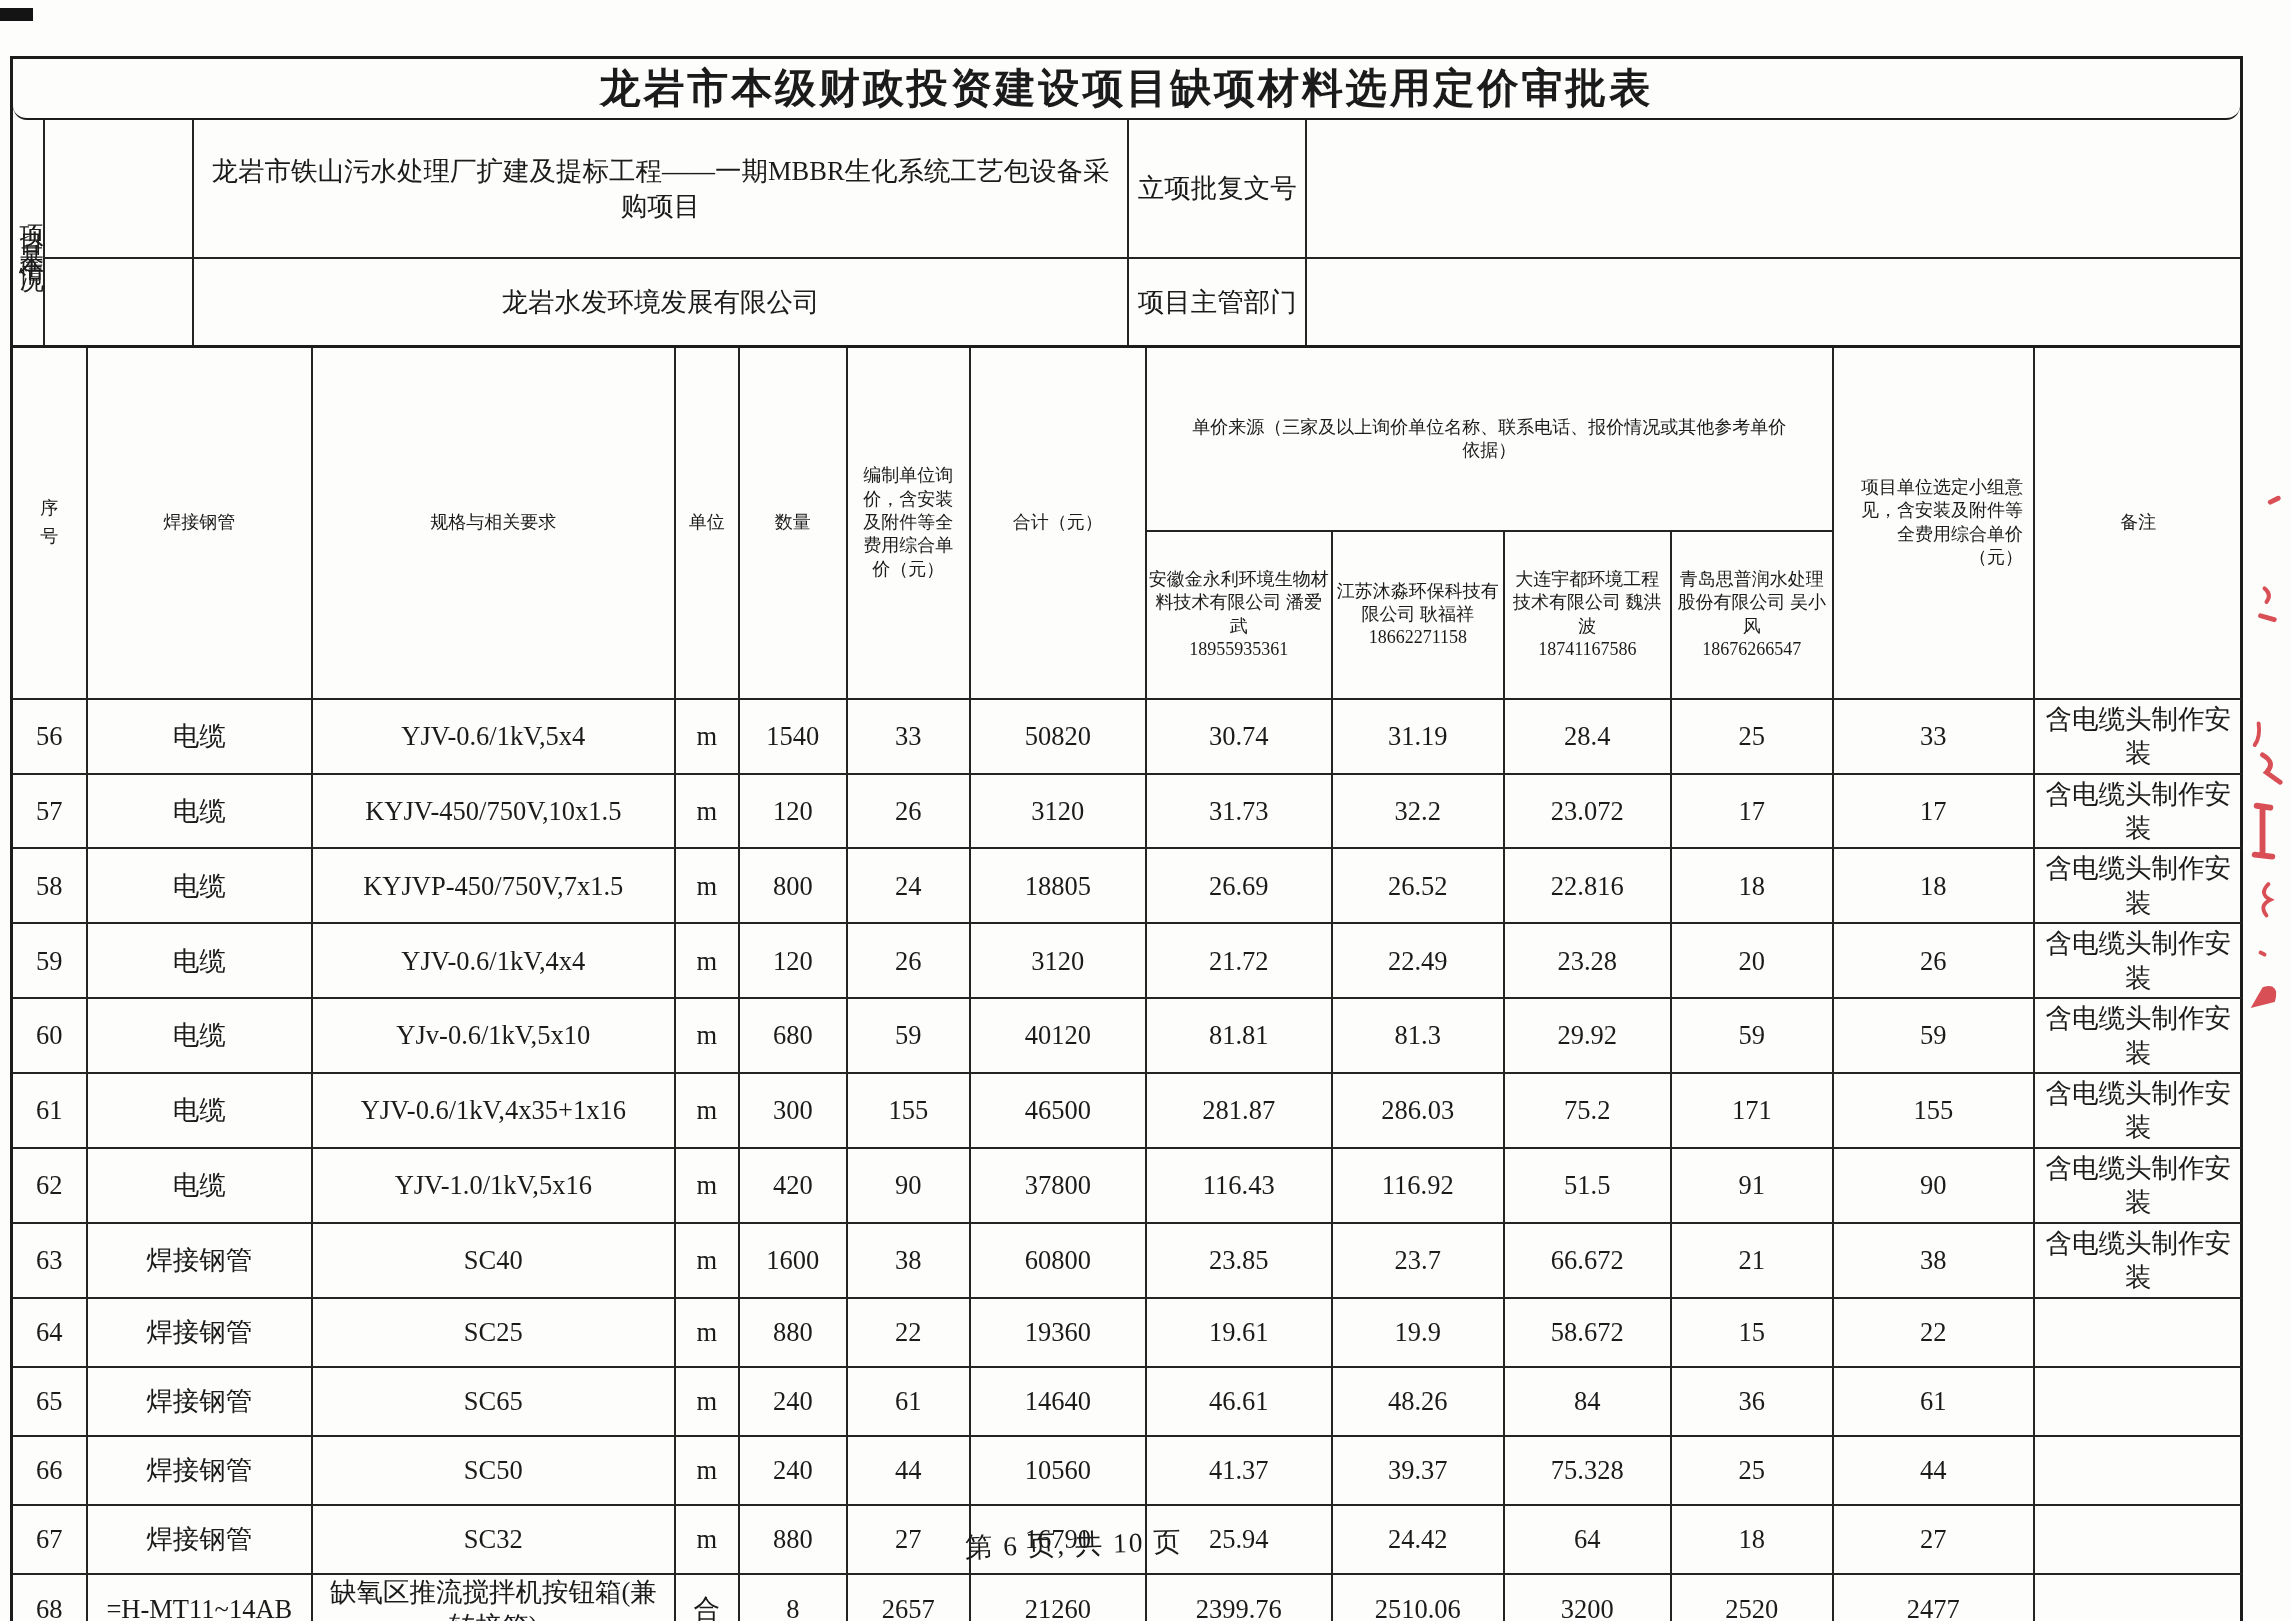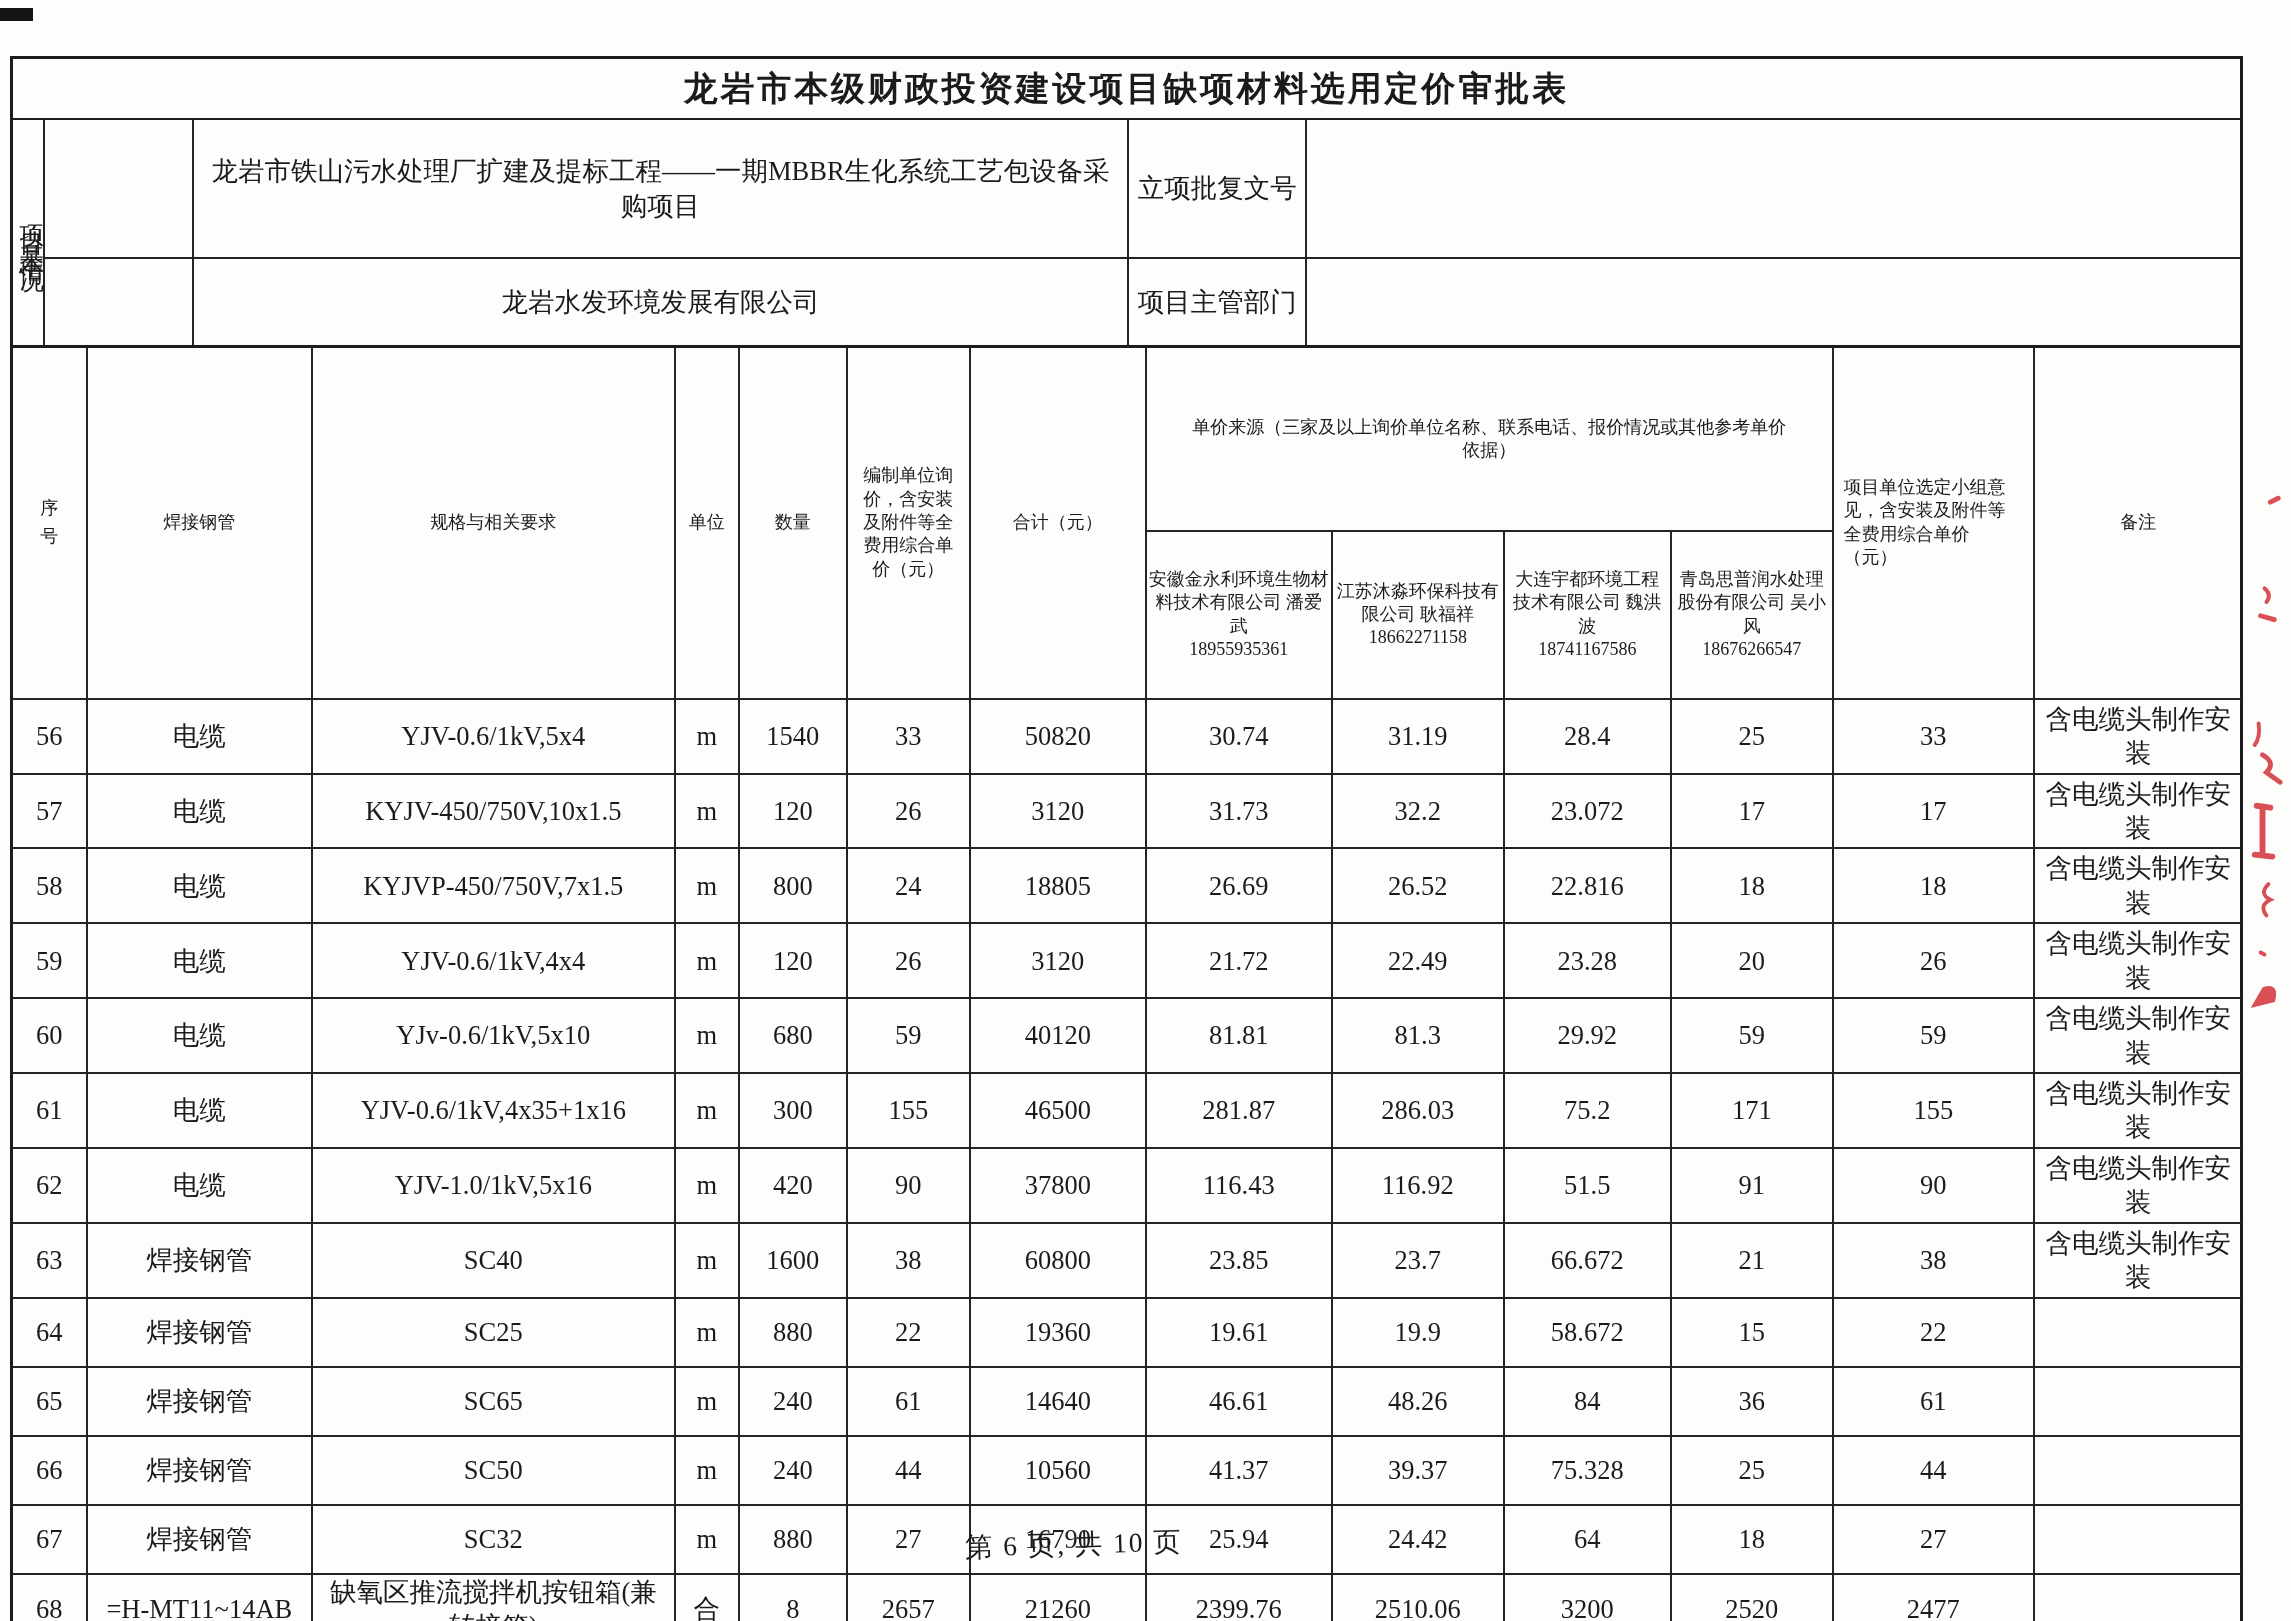--- a/index.html
+++ b/index.html
@@ -13,39 +13,40 @@
   }
   .artifact-topleft{position:absolute;left:0;top:7.8px;width:33px;height:13.7px;background:#141414;}
   .sheet{
     position:absolute;left:9.8px;top:56px;width:2227px;
     border:3.9px solid #1c1c1c;
     background:#fdfdfc;
   }
   .title-row{
     height:59px;border-bottom:2.9px solid #1c1c1c;
     display:flex;align-items:center;justify-content:center;
-    font-size:34px;font-weight:bold;letter-spacing:2.9px;
+    font-size:41px;font-weight:bold;letter-spacing:2.9px;
     font-family:"Liberation Sans","DejaVu Sans",sans-serif;
+    border-radius:14px;
   }
   table{border-collapse:collapse;table-layout:fixed;width:100%;border-style:hidden;}
   td,th{border:2px solid #242424;font-weight:normal;padding:2px 5.9px;text-align:center;vertical-align:middle;font-size:26.5px;line-height:1.3;}
   .divider{height:2.9px;background:#1c1c1c;}
   
   .info-table td{height:133px;}
   .info-table tr.r2 td{height:82px;}
   .v-label{
     writing-mode:vertical-lr;text-orientation:upright;
     margin:0 auto;font-size:24.5px;letter-spacing:8.8px;line-height:1;
   }
   
   .main-table thead th{font-size:18px;}
   .stack{display:inline-block;width:1.15em;word-break:break-all;line-height:1.55;}
   th.group-src{height:152px;padding:15px 39px;}
   th.vendor{font-size:25.5px;padding:3.9px 2px;height:158px;}
-  th.sel-head{text-align:left;padding:3.9px 9.8px;font-size:26.5px;}
+  th.sel-head{text-align:right;padding:3.9px 9.8px;font-size:26.5px;}
   th.unitprice-head{padding:3.9px 7.8px;}
   
   .main-table tbody td{height:63px;}
   .main-table tbody td.spec{padding:0 7.8px;}
   .footer-note{
     position:absolute;left:965px;top:1525px;width:333px;
     font-size:27.4px;letter-spacing:2px;white-space:nowrap;
     transform:rotate(-1.6deg);
   }
   .red-ink{position:absolute;right:0;top:461px;width:57px;height:568px;pointer-events:none;}

